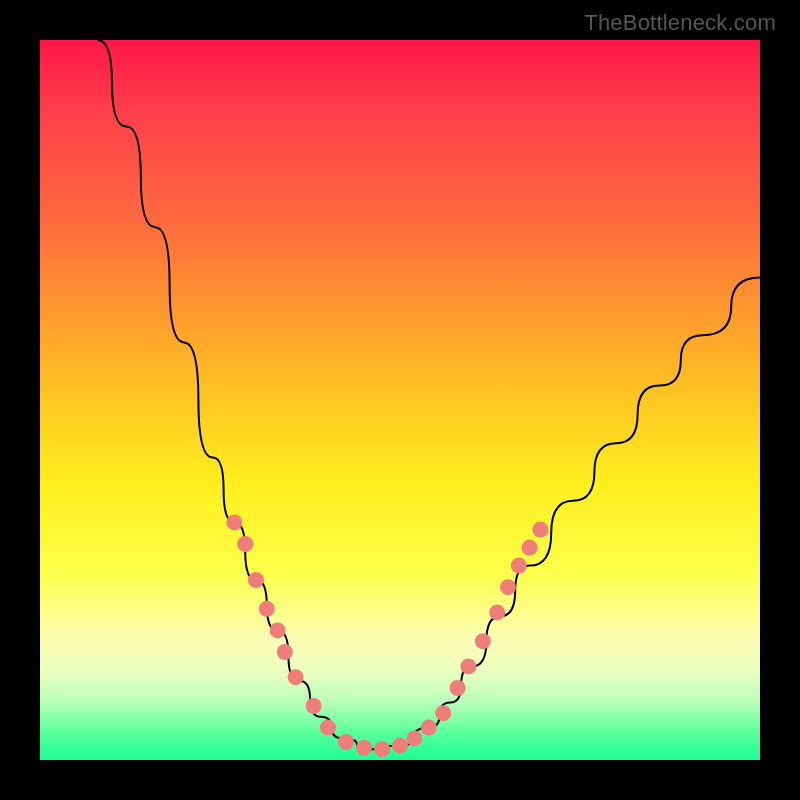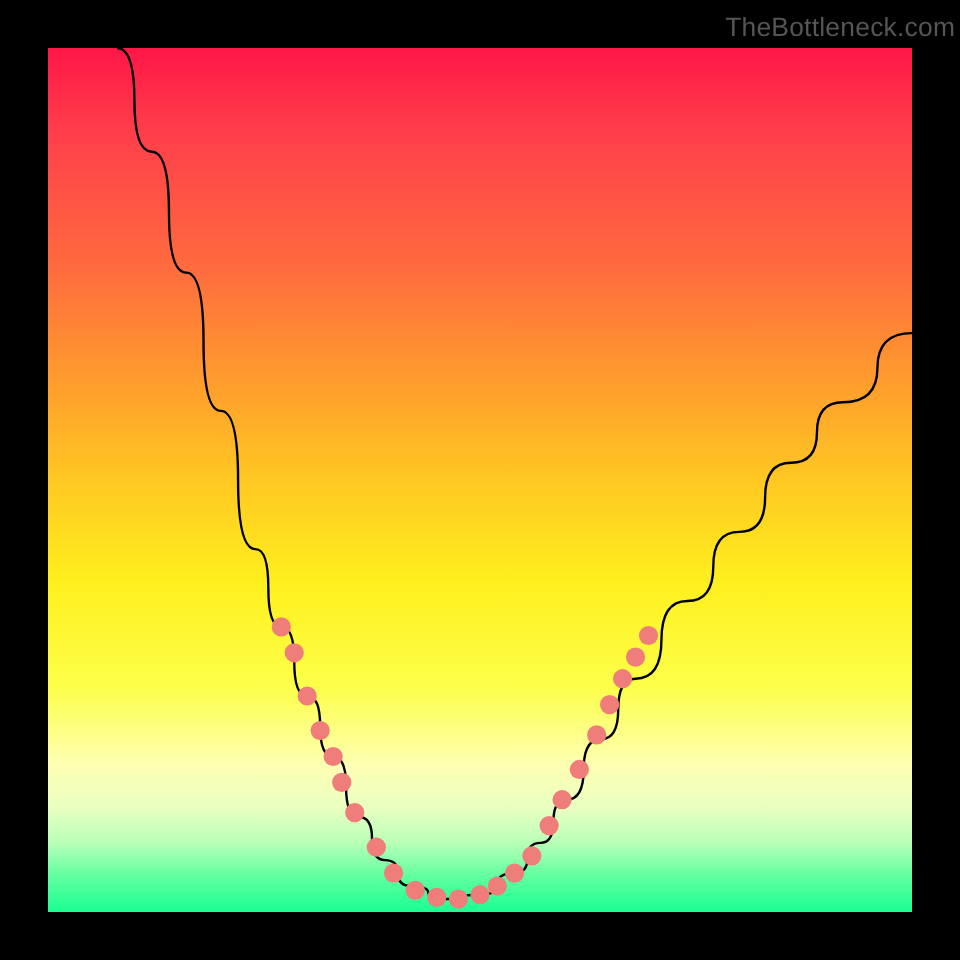--- a/index.html
+++ b/index.html
@@ -35,21 +35,21 @@
       #feffb3 83%,
       #e8ffc0 88%,
       #b8ffb8 92%,
       #5eff9e 96%,
       #1aff93 100%
     );
   }
   .watermark {
     position: absolute;
     top: 10px;
-    right: 4px;
+    right: 24px;
     color: #555;
     font-size: 22px;
     font-weight: 500;
     letter-spacing: 0.2px;
     user-select: none;
   }
   svg.curve {
     position: absolute;
     left: 0;
     top: 0;

